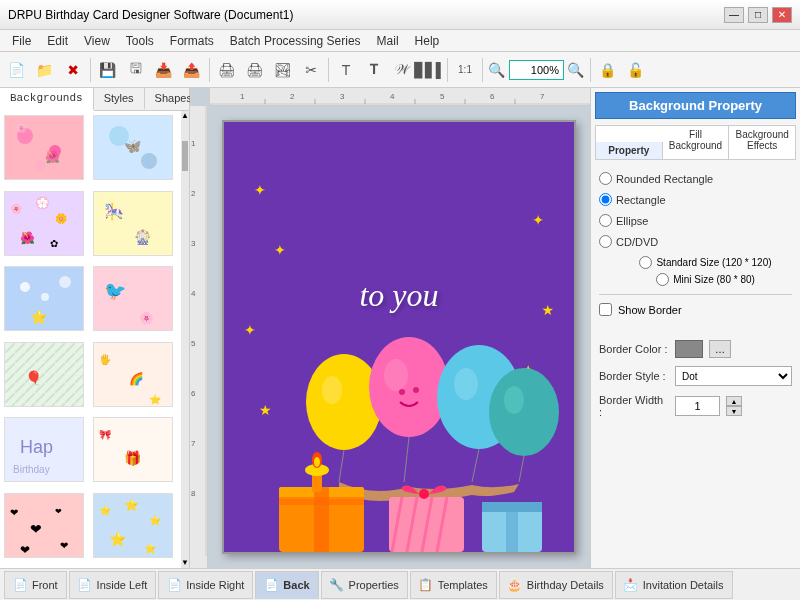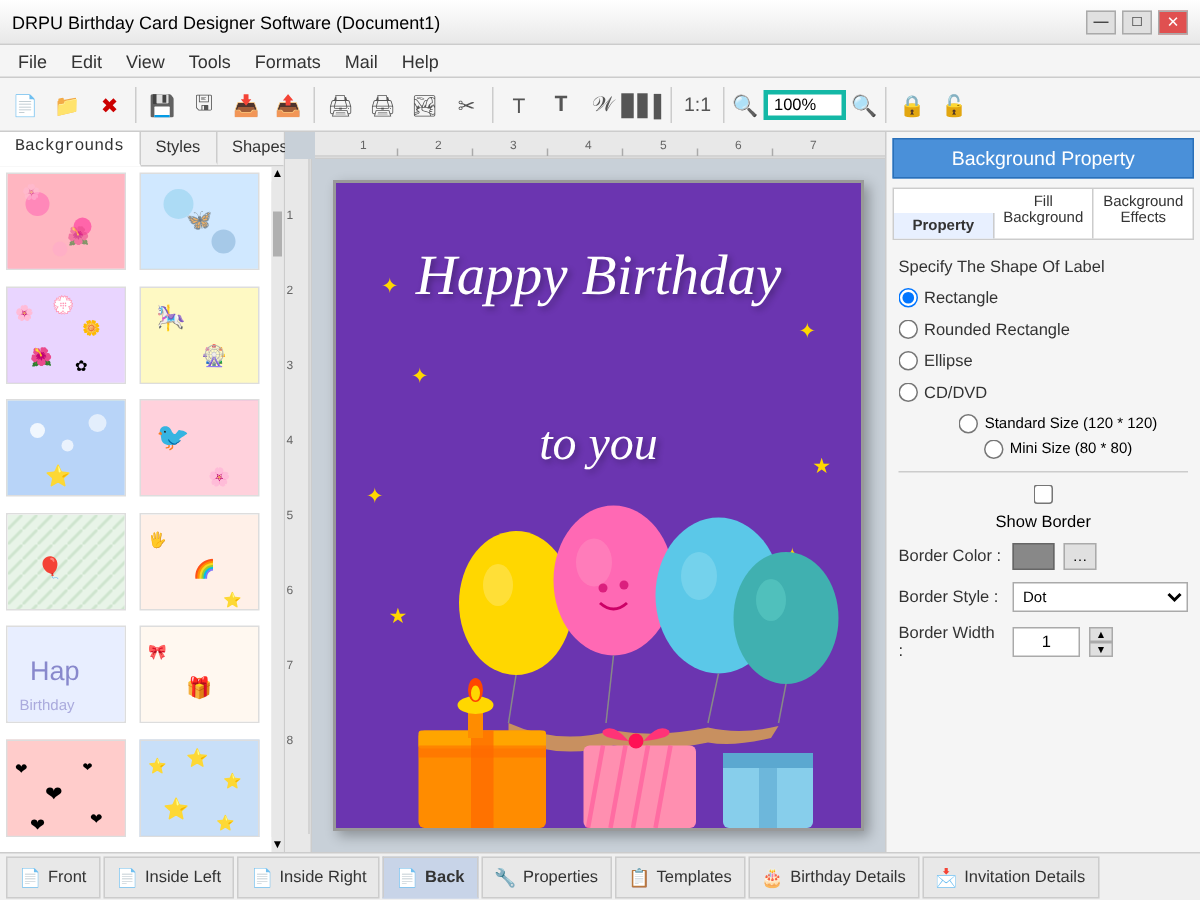--- a/index.html
+++ b/index.html
@@ -30,22 +30,22 @@
       height: 36px; background: #f5f5f5; border-bottom: 1px solid #ccc;
       display: flex; align-items: center; padding: 2px 4px; gap: 2px;
     }
     .tb-btn {
       width: 26px; height: 26px; border: 1px solid transparent; background: transparent;
       cursor: pointer; display: flex; align-items: center; justify-content: center;
       font-size: 14px; color: #555;
     }
     .tb-sep { width: 1px; height: 24px; background: #ccc; margin: 0 2px; }
     .zoom-box {
-      border: 3px solid #14b8a6; background: white; padding: 1px 4px;
-      font-size: 11px; width: 55px; text-align: left; height: 20px;
+      border: 1px solid #14b8a6; background: white; padding: 1px 4px;
+      font-size: 11px; width: 55px; text-align: right; height: 20px;
     }
     .zoom-btn { width: 20px; height: 20px; font-size: 14px; }
 
     
     #main { display: flex; height: calc(600px - 30px - 22px - 36px - 32px); }
 
     
     #left-panel {
       width: 190px; background: white; border-right: 1px solid #ccc;
       display: flex; flex-direction: column;
@@ -98,21 +98,21 @@
       position: relative; overflow: hidden;
     }
 
     
     #right-panel {
       width: 210px; background: #f5f5f5; border-left: 1px solid #ccc;
       display: flex; flex-direction: column; padding: 4px;
     }
     #prop-title {
       background: #4a90d9; color: white; text-align: center;
-      padding: 5px; font-size: 13px; font-weight: normal; margin-bottom: 6px;
+      padding: 5px; font-size: 13px; font-weight: bold; margin-bottom: 6px;
       border: 1px solid #2a70b9;
     }
     #prop-tabs {
       display: flex; border: 1px solid #ccc; margin-bottom: 8px; background: white;
     }
     .prop-tab {
       flex: 1; padding: 3px 4px; text-align: center; font-size: 10px;
       cursor: pointer; border-right: 1px solid #ccc; color: #333;
     }
     .prop-tab:last-child { border-right: none; }
@@ -136,21 +136,21 @@
     .style-select {
       flex: 1; height: 20px; border: 1px solid #aaa; background: white;
       font-size: 10px; padding: 0 2px;
     }
     .width-input {
       width: 45px; height: 20px; border: 1px solid #aaa; text-align: center;
       font-size: 11px;
     }
     .spin-btns { display: flex; flex-direction: column; }
     .spin-btn { width: 16px; height: 10px; font-size: 7px; border: 1px solid #aaa; background: #e0e0e0; cursor: pointer; display: flex; align-items: center; justify-content: center; }
-    .checkbox-row { display: flex; align-items: center; gap: 6px; margin-bottom: 8px; flex-direction: column; }
+    .checkbox-row { display: flex; align-items: center; gap: 6px; margin-bottom: 24px; }
     .checkbox-row input { margin: 0; }
     .checkbox-row label { font-size: 11px; }
 
     
     #bottom-bar {
       height: 32px; background: #f0f0f0; border-top: 1px solid #ccc;
       display: flex; align-items: center; padding: 0 4px; gap: 2px;
     }
     .bottom-tab {
       display: flex; align-items: center; gap: 4px; padding: 4px 8px;
@@ -193,20 +193,21 @@
     <div class="ctrl-btn" style="background:#e05050;color:white;">✕</div>
   </div>
 </div>
 
 <div id="menubar">
   <span class="menu-item">File</span>
   <span class="menu-item">Edit</span>
   <span class="menu-item">View</span>
   <span class="menu-item">Tools</span>
   <span class="menu-item">Formats</span>
+  <span class="menu-item">Batch Processing Series</span>
   <span class="menu-item">Mail</span>
   <span class="menu-item">Help</span>
 </div>
 
 <div id="toolbar">
   <button class="tb-btn" title="New">📄</button>
   <button class="tb-btn" title="Open">📁</button>
   <button class="tb-btn" title="Delete" style="color:#cc0000;">✖</button>
   <div class="tb-sep"></div>
   <button class="tb-btn" title="Save">💾</button>
@@ -217,21 +218,21 @@
   <button class="tb-btn" title="Print">🖨</button>
   <button class="tb-btn" title="Print Options">🖨</button>
   <button class="tb-btn" title="Photo">🏞</button>
   <button class="tb-btn" title="Clipart">✂</button>
   <div class="tb-sep"></div>
   <button class="tb-btn" title="Text">T</button>
   <button class="tb-btn" title="Text Style">𝐓</button>
   <button class="tb-btn" title="WordArt">𝒲</button>
   <button class="tb-btn" title="Barcode">▊▋▌</button>
   <div class="tb-sep"></div>
-  <button class="tb-btn" style="font-size:13px;">1:1</button>
+  <button class="tb-btn" style="font-size:10px;">1:1</button>
   <div class="tb-sep"></div>
   <button class="tb-btn zoom-btn">🔍</button>
   <input class="zoom-box" type="text" value="100%" style="">
   <button class="tb-btn zoom-btn">🔍</button>
   <div class="tb-sep"></div>
   <button class="tb-btn">🔒</button>
   <button class="tb-btn">🔓</button>
 </div>
 
 <div id="main">
@@ -410,21 +411,20 @@
       <div id="card-canvas">
 
         <span class="star" style="top:60px;left:30px;">✦</span>
         <span class="star" style="top:90px;right:30px;">✦</span>
         <span class="star" style="top:200px;left:20px;">✦</span>
         <span class="star" style="top:180px;right:20px;">★</span>
         <span class="star" style="top:240px;right:40px;">✦</span>
         <span class="star" style="top:280px;left:35px;">★</span>
         <span class="star" style="top:120px;left:50px;">✦</span>
 
-        <div class="card-text-happy">Happy Birthday</div>
         <div class="card-text-to">to you</div>
 
         <svg width="350" height="250" style="position:absolute;bottom:0;left:0;">
 
           <ellipse cx="120" cy="100" rx="38" ry="48" fill="#FFD700"></ellipse>
           <ellipse cx="108" cy="88" rx="10" ry="14" fill="#FFE55C" opacity="0.6"></ellipse>
           <line x1="120" y1="148" x2="115" y2="180" stroke="#888" stroke-width="1"></line>
 
           <ellipse cx="185" cy="85" rx="40" ry="50" fill="#FF69B4"></ellipse>
           <ellipse cx="172" cy="73" rx="12" ry="16" fill="#FF90C0" opacity="0.5"></ellipse>
@@ -477,30 +477,29 @@
   </div>
 
   <div id="right-panel">
     <div id="prop-title">Background Property</div>
     <div id="prop-tabs">
       <div class="prop-tab active">Property</div>
       <div class="prop-tab">Fill Background</div>
       <div class="prop-tab">Background Effects</div>
     </div>
     <div id="prop-content">
-      <div class="prop-section-title">Specify The Shape Of Label</div>
+
+      <div class="radio-row">
+        <input type="radio" name="shape" id="r2" style="">
+        <label for="r2">Rounded Rectangle</label>
+      </div>
 
       <div class="radio-row">
         <input type="radio" name="shape" id="r1" checked="" style="">
         <label for="r1">Rectangle</label>
-      </div>
-
-      <div class="radio-row">
-        <input type="radio" name="shape" id="r2" style="">
-        <label for="r2">Rounded Rectangle</label>
       </div>
 
       <div class="radio-row">
         <input type="radio" name="shape" id="r3" style="">
         <label for="r3">Ellipse</label>
       </div>
 
       <div class="radio-row">
         <input type="radio" name="shape" id="r4" style="">
         <label for="r4">CD/DVD</label>

